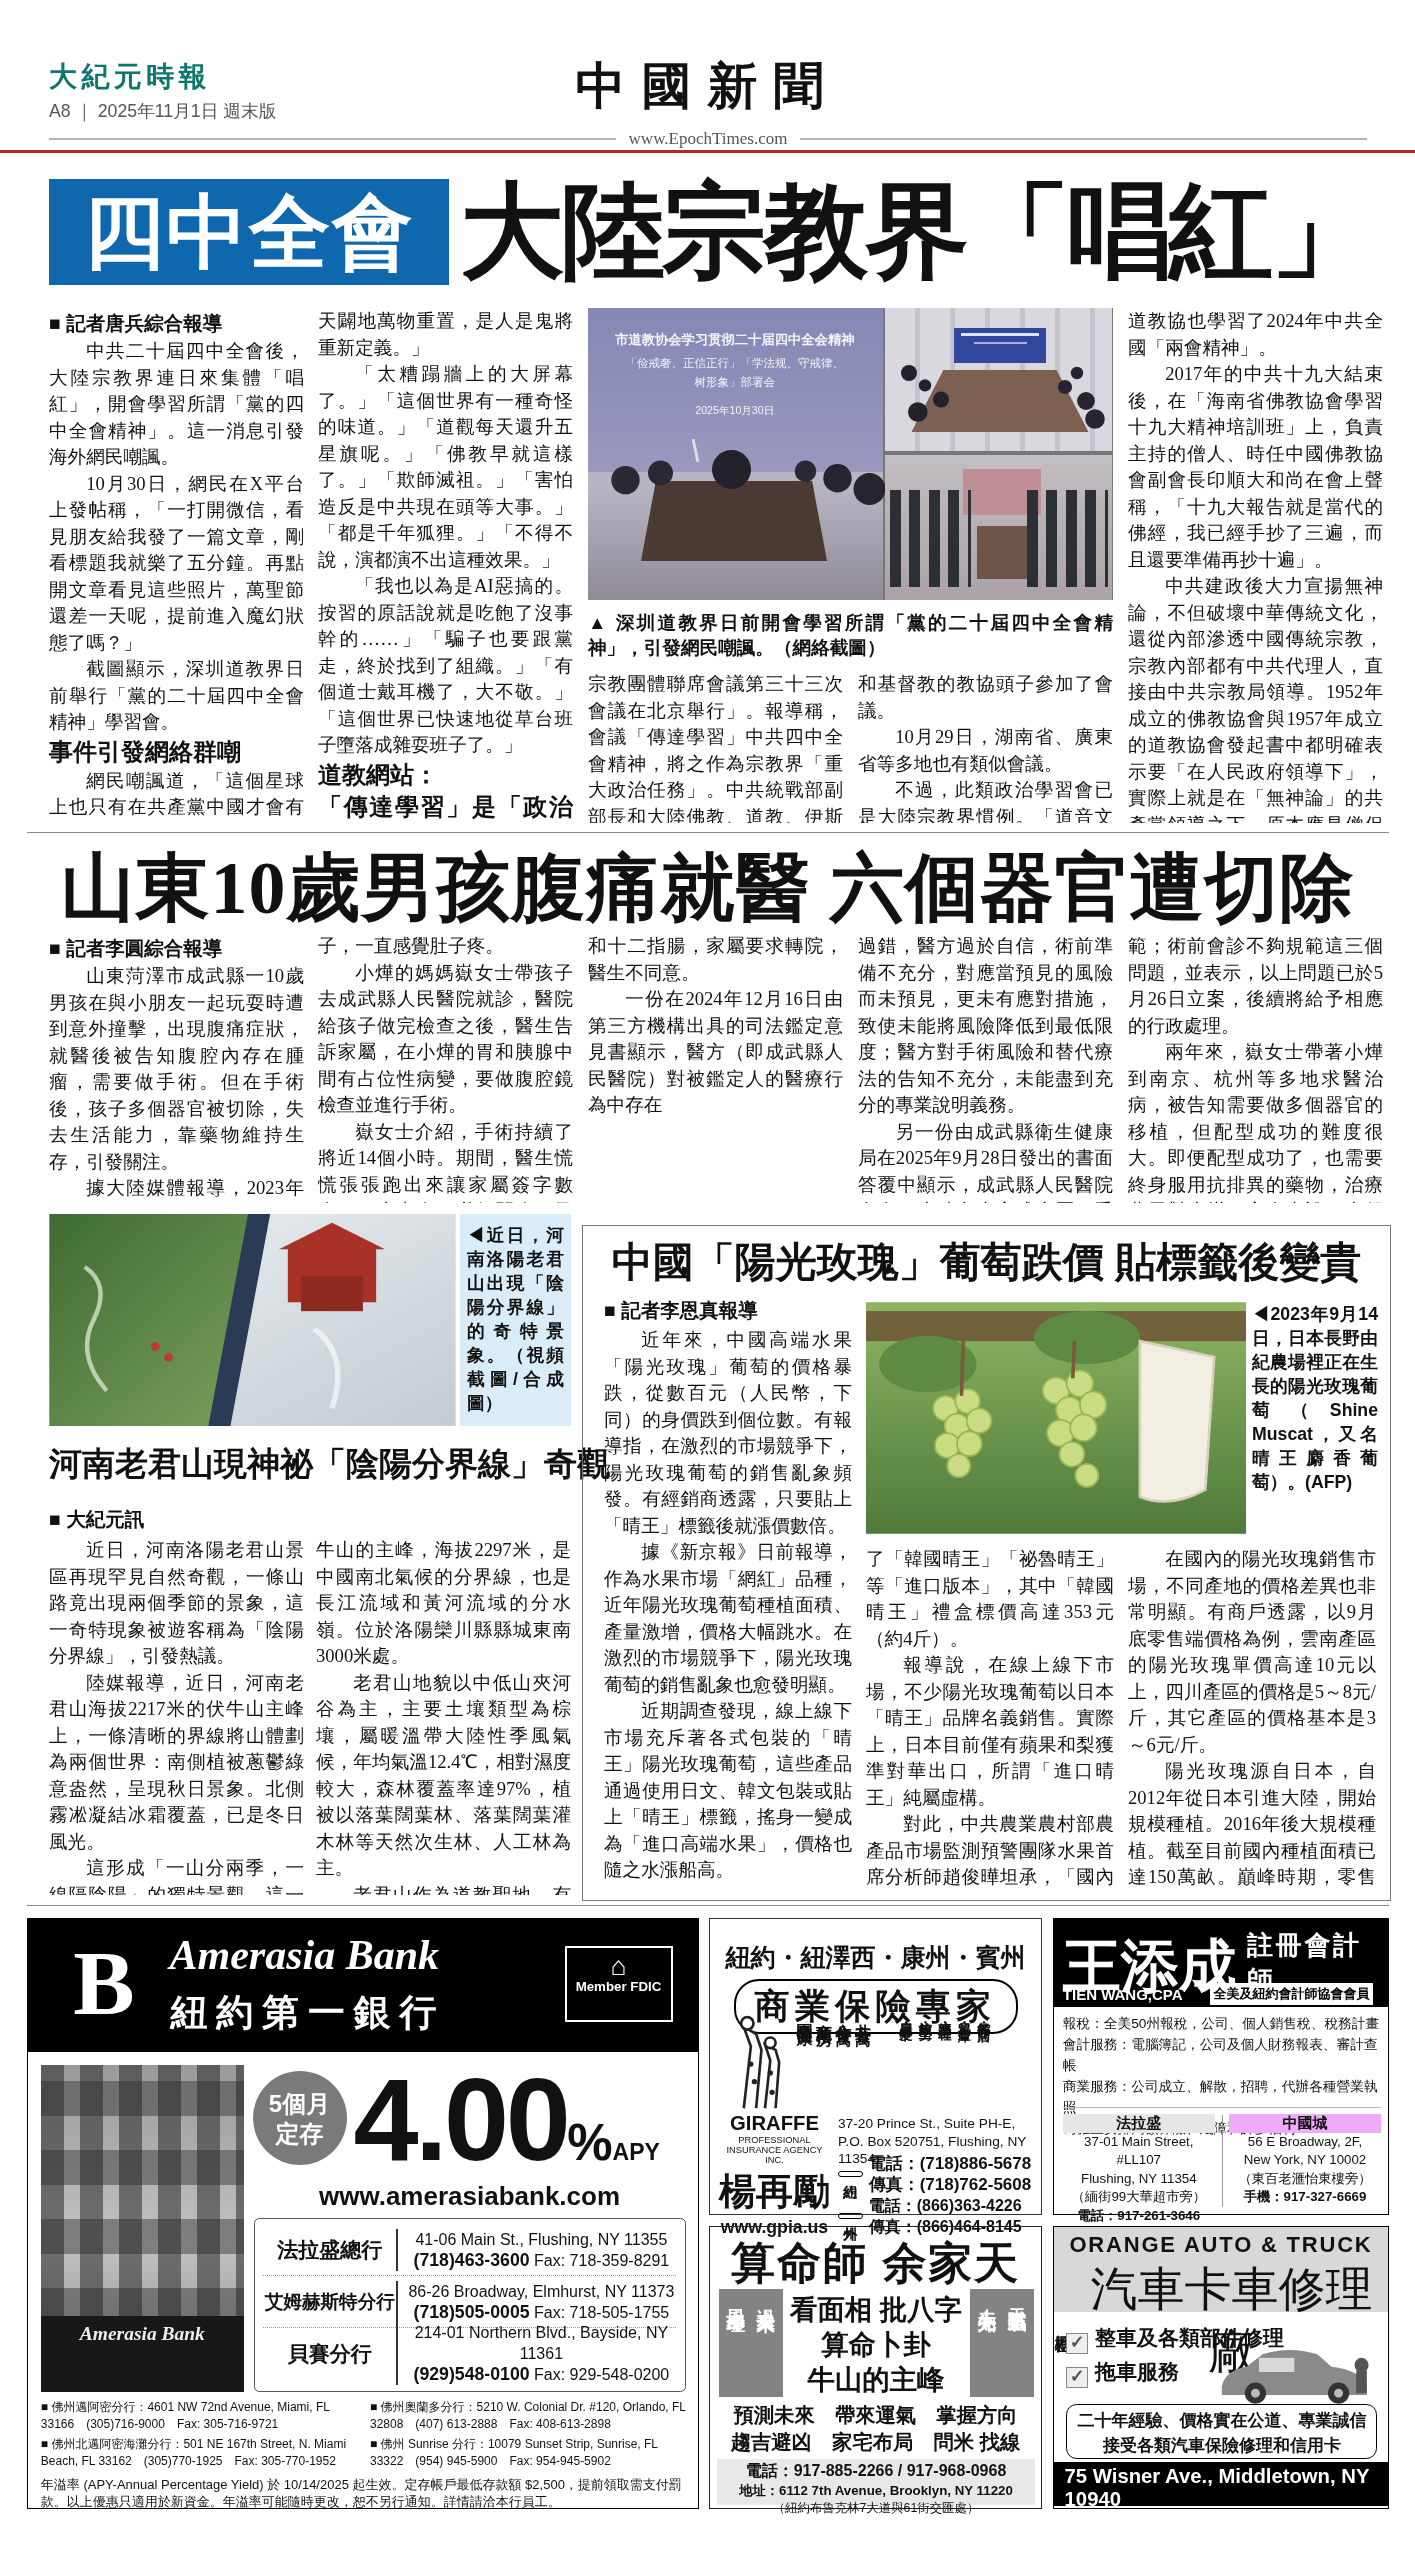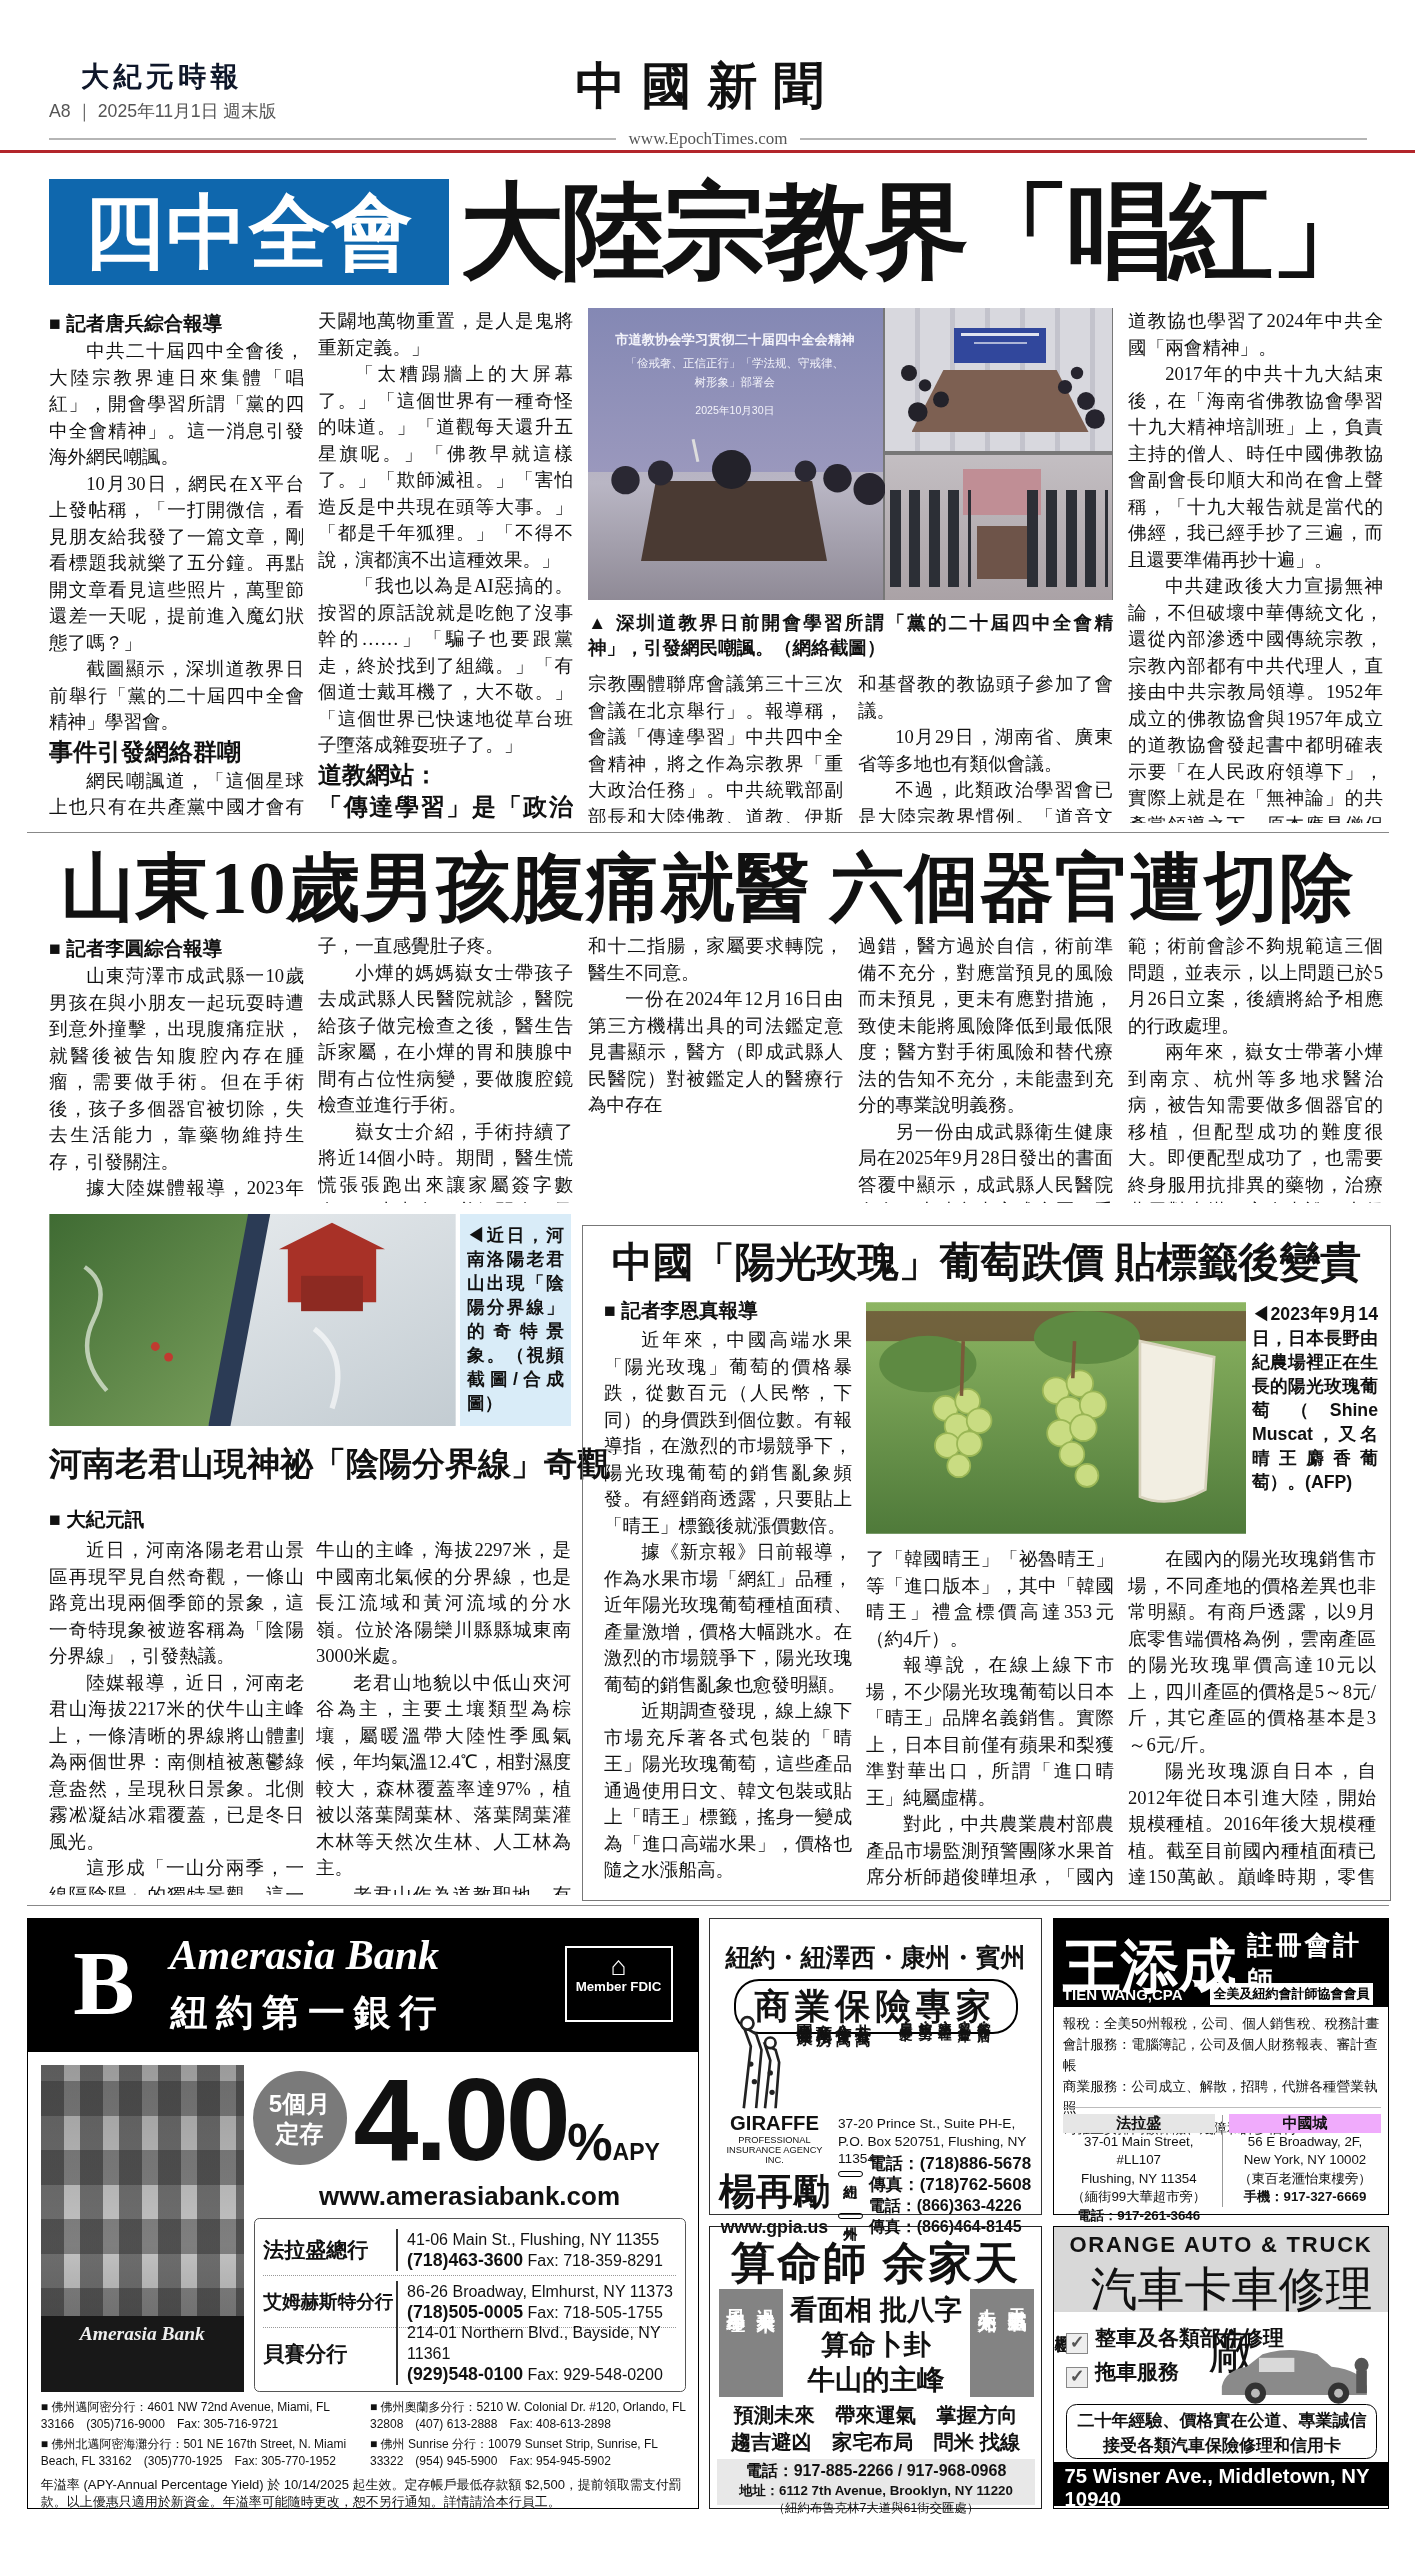--- a/index.html
+++ b/index.html
@@ -1,21 +1,21 @@
 <!DOCTYPE html>
 <html style="font-size:14px"><head>
 <meta charset="utf-8">
 <style>
   html,body{margin:0;padding:0;background:#e8e8e8;}
   #page{position:relative;width:1415px;height:2576px;background:#ffffff;margin:0 auto;
         font-family:"Liberation Serif",serif;color:#111;overflow:hidden;}
   .abs{position:absolute;}
   .sans{font-family:"Liberation Sans",sans-serif;}
   
-  .masthead{left:49px;top:58px;font-size:28px;font-weight:900;color:#0f172a;letter-spacing:4.4px;font-family:"Liberation Serif",serif;margin-left:32px;}
+  .masthead{left:49px;top:58px;font-size:28px;font-weight:900;color:#0f766e;letter-spacing:4.4px;font-family:"Liberation Serif",serif;}
   .pageinfo{left:49px;top:99px;font-size:17.7px;color:#555;}
   .section-title{left:0;top:53px;width:1415px;text-align:center;font-size:50px;font-weight:900;letter-spacing:16px;}
   .urlrow{left:49px;top:129px;width:1318px;display:flex;align-items:center;}
   .urlrow .ln{flex:1;height:2.7px;background:#b5b5b5;}
   .urlrow .u{padding:0 12.4px;font-size:17px;color:#555;}
   .redrule{left:0;top:150px;width:1415px;height:2.7px;background:#b2252a;}
   
   .kicker{left:49px;top:179px;width:400px;height:106px;background:#0f67ad;color:#fff;
           font-size:81px;font-weight:900;text-align:center;line-height:106px;letter-spacing:1.8px;}
   .h1main{left:460px;top:170px;width:947px;height:124px;font-size:104px;font-weight:900;
@@ -49,21 +49,21 @@
   .fdic{position:absolute;right:25px;top:26.5px;width:108px;height:76px;border:2.7px solid #fff;color:#fff;text-align:center;font-size:13.3px;font-weight:bold;line-height:16px;padding-top:5.3px;box-sizing:border-box;}
   .bank-photo{position:absolute;left:13.3px;top:146px;width:203px;height:327px;
      background:
        repeating-linear-gradient(90deg, rgba(40,40,40,.55) 0 23px, rgba(255,255,255,0) 23px 39px),
        repeating-linear-gradient(0deg, rgba(60,60,60,.5) 0 35px, rgba(255,255,255,0) 35px 69px),
        linear-gradient(#9a9a9a,#c2c2c2 55%,#8a8a8a);}
   .bank-store{position:absolute;left:0;bottom:0;width:100%;height:76px;background:#181818;color:#eee;
      font-family:"Liberation Serif",serif;font-style:italic;font-weight:bold;font-size:19.5px;text-align:center;line-height:35px;}
   .rate-circle{position:absolute;left:225px;top:152px;width:94px;height:94px;border-radius:50%;background:#7a7a7a;color:#fff;
      text-align:center;font-size:24px;font-weight:900;line-height:30px;padding-top:17.7px;box-sizing:border-box;}
-  .branchbox{position:absolute;left:226px;top:299px;width:432px;height:174px;border:1.8px solid #555;border-radius:5.3px;padding:5.3px 8.8px;box-sizing:border-box;}
+  .branchbox{position:absolute;left:226px;top:299px;width:432px;height:174px;border:1.8px solid #555;border-radius:5.3px;padding:5.3px 8.8px;box-sizing:border-box;text-align:center;}
   .branchrow{display:flex;align-items:center;height:51px;}
   .branchrow .bn{width:133px;font-size:21px;font-weight:900;}
   .branchrow .bd{flex:1;border-left:2.7px solid #333;padding-left:8.8px;font-size:16px;line-height:21px;}
   .branchrow .bd b{font-size:17.7px;}
   .flgrid{position:absolute;left:13.3px;top:480px;width:646px;height:74px;font-size:12px;line-height:17px;color:#111;display:grid;grid-template-columns:1fr 1fr;column-gap:12.4px;}
   .disc{position:absolute;left:13.3px;top:557px;width:646px;font-size:13px;line-height:17px;}
   
   .ins-badge{margin:5.3px auto 0 auto;width:280px;border:2.7px solid #000;border-radius:25px;text-align:center;font-size:35px;font-weight:900;letter-spacing:5.3px;padding:1.8px 0;}
   .cats{position:absolute;top:92px;left:85px;height:104px;display:flex;gap:23px;}
   .cats .vtext{font-size:16px;font-weight:900;line-height:19.5px;letter-spacing:1.8px;}

